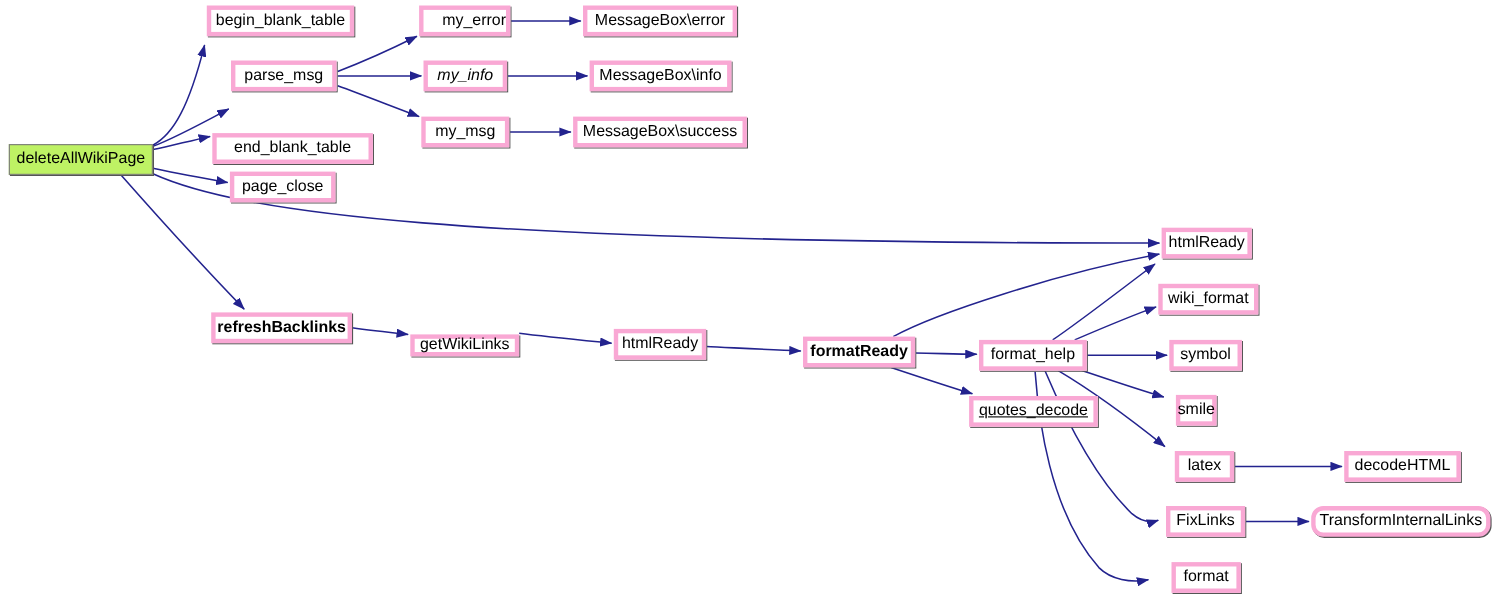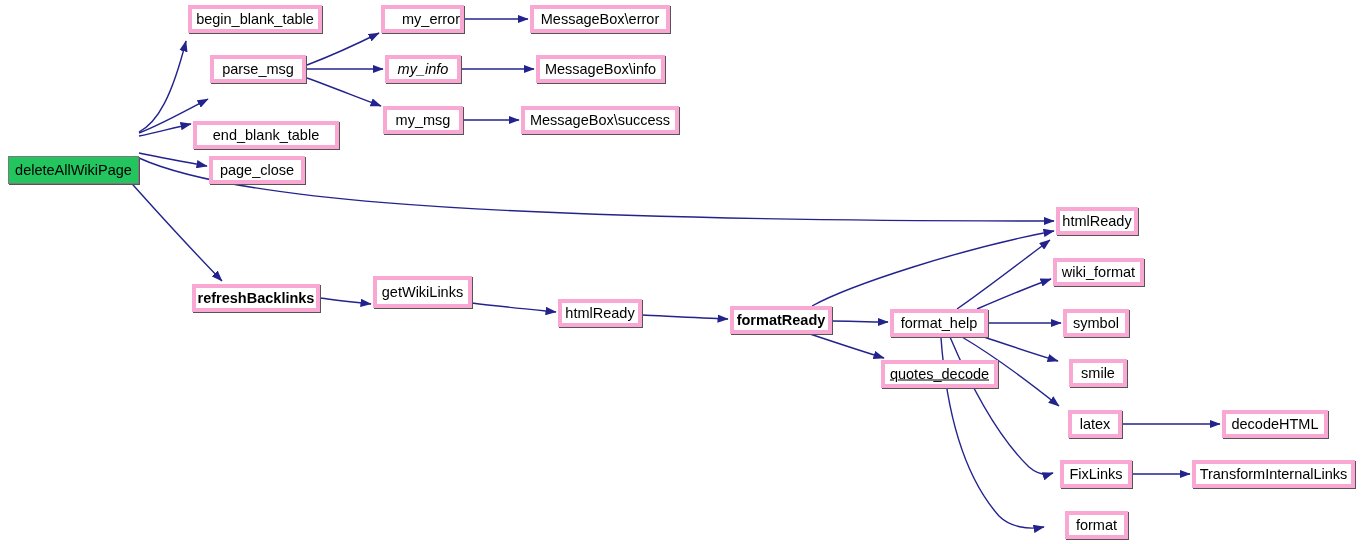--- a/index.html
+++ b/index.html
@@ -35,23 +35,22 @@
     align-items: center;
     justify-content: center;
     font-size: 14.5px;
     line-height: 1;
     color: #000000;
     white-space: nowrap;
     letter-spacing: 0px;
     box-shadow: 1px 1px 0 0 #555555;
   }
   .node.root {
-    background: #22c55e;
+    background: #bef264;
     border: 1px solid #7a7a7a;
-    margin-top: 25px;
   }
   .node-label {
     display: block;
     transform: translateY(-0.5px);
   }
 </style>
 </head>
 <body>
 
 <div id="graph-canvas">
@@ -126,54 +125,54 @@
       </div>
       <div class="node" style="left: 521px; top: 106px; width: 158px; height: 28px;">
         <span class="node-label">MessageBox\success</span>
       </div>
       <div class="node" style="left: 1056px; top: 207px; width: 82px; height: 28px;">
         <span class="node-label">htmlReady</span>
       </div>
       <div class="node" style="left: 192px; top: 284px; width: 128px; height: 28px; font-weight: bold;">
         <span class="node-label">refreshBacklinks</span>
       </div>
-      <div class="node" style="left: 373px; top: 276px; width: 99px; height: 32px;">
+      <div class="node" style="left: 373px; top: 304px; width: 99px; height: 20px;">
         <span class="node-label">getWikiLinks</span>
       </div>
       <div class="node" style="left: 558px; top: 299px; width: 84px; height: 28px;">
         <span class="node-label">htmlReady</span>
       </div>
       <div class="node" style="left: 730px; top: 306px; width: 102px; height: 28px; font-weight: bold;">
         <span class="node-label">formatReady</span>
       </div>
       <div class="node" style="left: 890px; top: 309px; width: 98px; height: 28px;">
         <span class="node-label">format_help</span>
       </div>
       <div class="node" style="left: 881px; top: 360px; width: 117px; height: 28px; text-decoration: underline;">
         <span class="node-label">quotes_decode</span>
       </div>
       <div class="node" style="left: 1053px; top: 258px; width: 91px; height: 28px;">
         <span class="node-label">wiki_format</span>
       </div>
       <div class="node" style="left: 1063px; top: 309px; width: 66px; height: 28px;">
         <span class="node-label">symbol</span>
       </div>
-      <div class="node" style="left: 1069px; top: 359px; width: 58px; height: 28px;">
+      <div class="node" style="left: 1069px; top: 359px; width: 37px; height: 28px;">
         <span class="node-label">smile</span>
       </div>
       <div class="node" style="left: 1068px; top: 410px; width: 54px; height: 28px;">
         <span class="node-label">latex</span>
       </div>
       <div class="node" style="left: 1060px; top: 460px; width: 72px; height: 28px;">
         <span class="node-label">FixLinks</span>
       </div>
       <div class="node" style="left: 1065px; top: 511px; width: 63px; height: 28px;">
         <span class="node-label">format</span>
       </div>
       <div class="node" style="left: 1222px; top: 410px; width: 106px; height: 28px;">
         <span class="node-label">decodeHTML</span>
       </div>
-      <div class="node" style="left: 1192px; top: 460px; width: 163px; height: 28px;">
+      <div class="node" style="left: 1192px; top: 460px; width: 163px; height: 28px; border-radius: 11px;">
         <span class="node-label">TransformInternalLinks</span>
       </div>
     </div>
 
 </div>
 
 </body></html>

